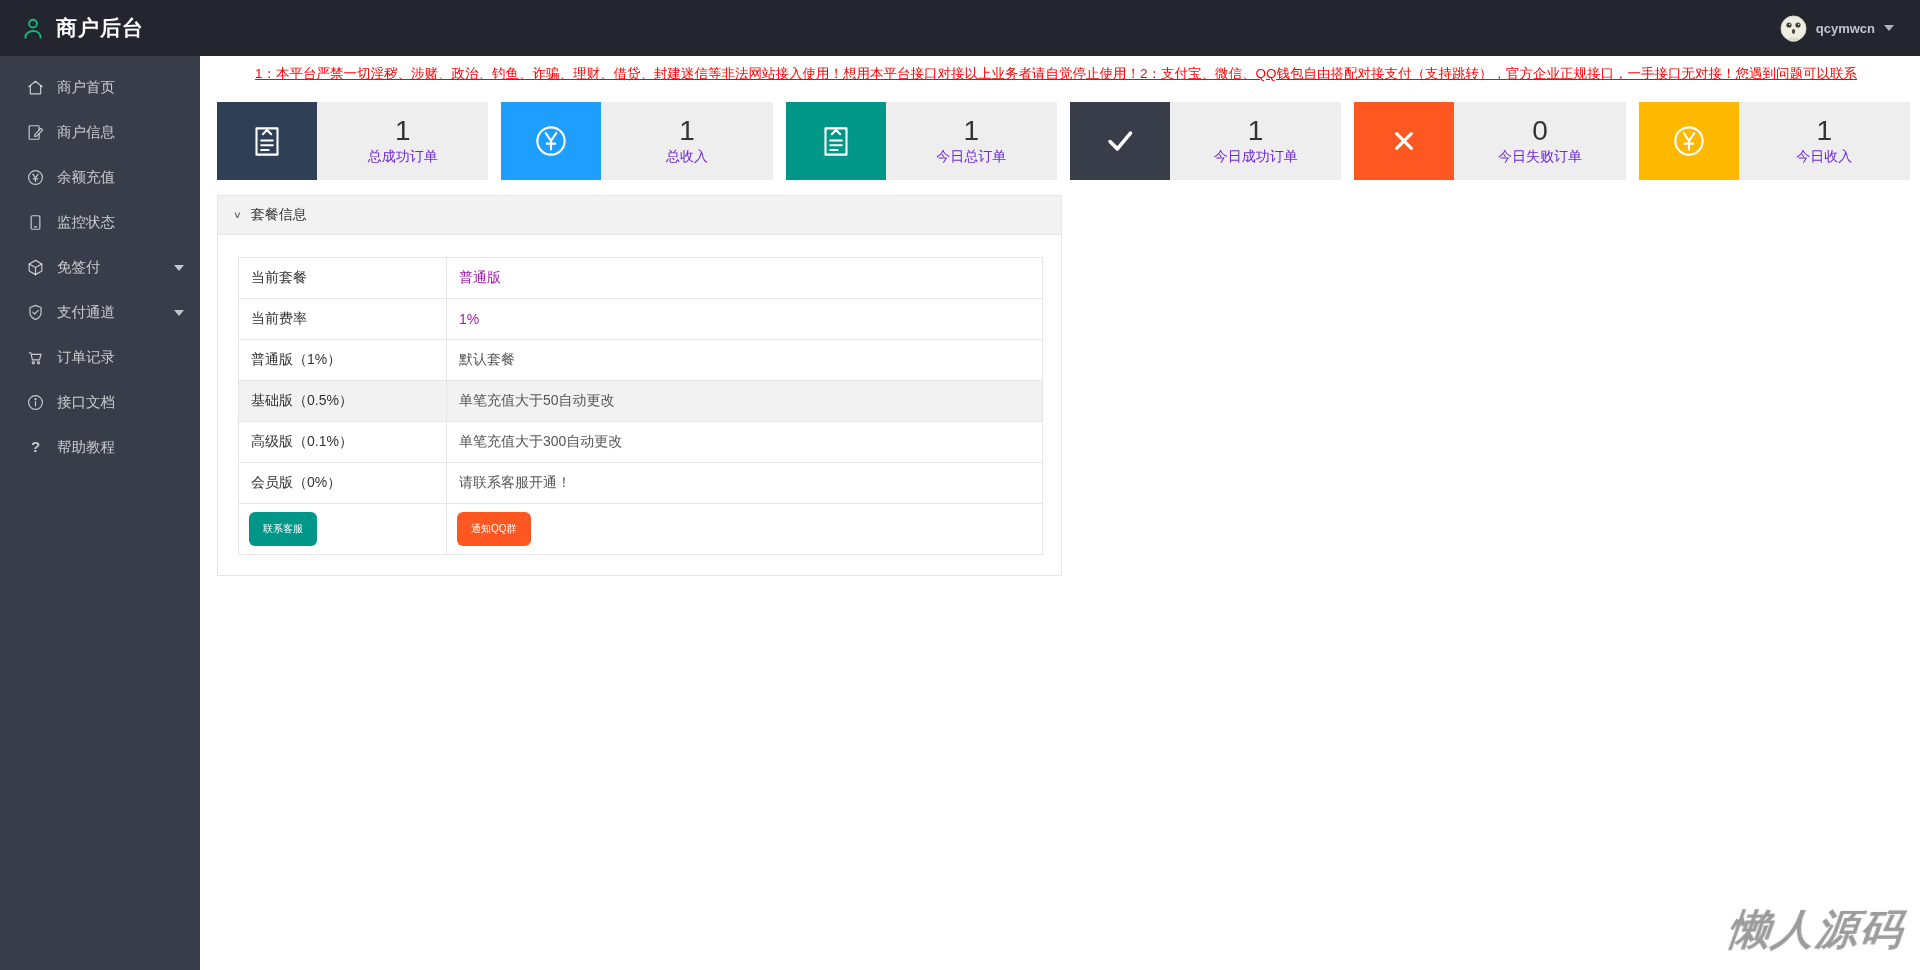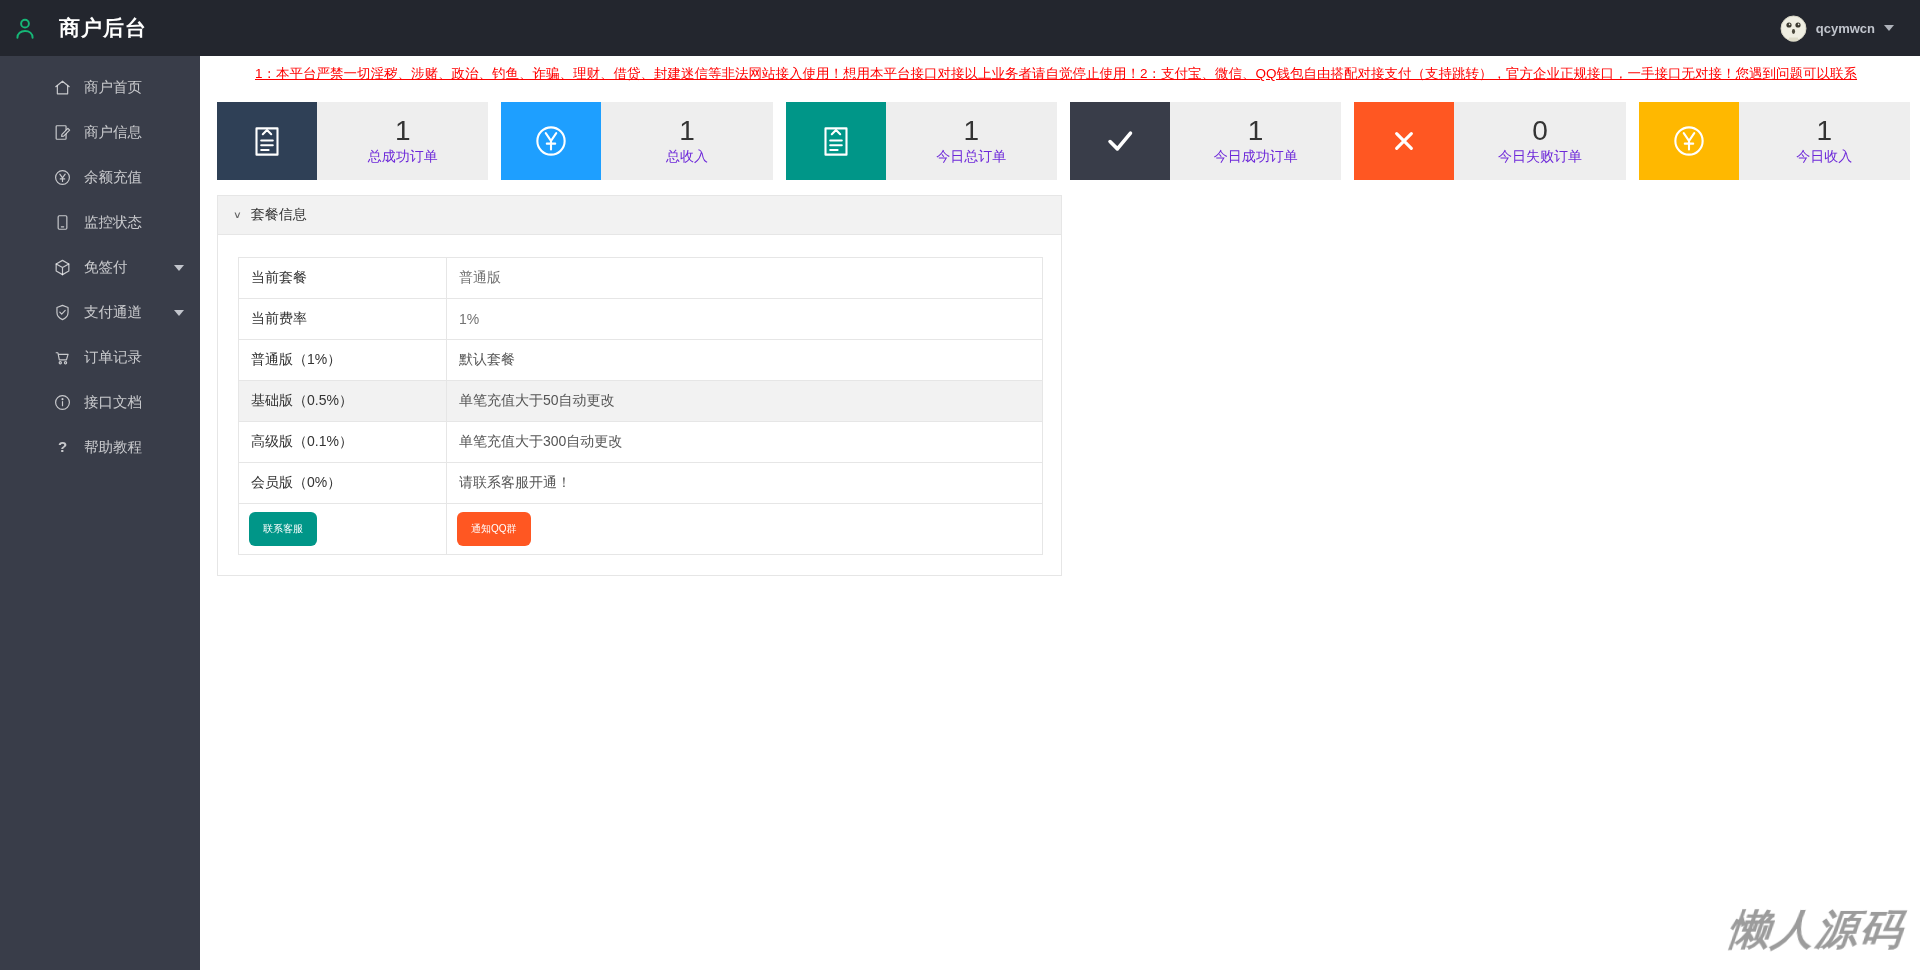--- a/index.html
+++ b/index.html
@@ -2,31 +2,31 @@
 <html><head>
 <meta charset="utf-8">
 <style>
   * { margin:0; padding:0; box-sizing:border-box; }
   html,body { width:1920px; height:970px; overflow:hidden;
     font-family:"Liberation Sans","DejaVu Sans",sans-serif; background:#fff; }
 
   
   .top-header { position:fixed; top:0; left:0; width:1920px; height:56px;
     background:#23262e; display:flex; align-items:center; z-index:20; }
-  .logo-area { width:210px; display:flex; align-items:center; gap:21px; padding-left:12px;text-align:center; }
+  .logo-area { width:210px; display:flex; align-items:center; gap:10px; padding-left:20px;text-align:center; }
   .logo-title { color:#ffffff; font-size:21px; font-weight:bold; letter-spacing:1px; }
   .user-area { margin-left:auto; display:flex; align-items:center; gap:9px;
     padding-right:26px; cursor:pointer;justify-content:space-between; }
   .username { color:#c0c4cc; font-size:13px; font-weight:bold; }
   .caret-down { width:0; height:0; border-left:5px solid transparent;
     border-right:5px solid transparent; border-top:6px solid #aeb2ba; }
 
   
   .sidebar { position:fixed; left:0; top:56px; bottom:0; width:200px;
-    background:#393D49; padding-top:9px; z-index:10;padding-left:27px; }
+    background:#393D49; padding-top:9px; z-index:10; }
   .side-item { height:45px; display:flex; align-items:center; padding:0 0 0 24px;
     color:rgba(255,255,255,.72); font-size:14.5px; cursor:pointer; }
   .side-icon { width:22px; height:22px; margin-right:11px; display:flex;
     align-items:center; justify-content:center; color:rgba(255,255,255,.72); }
   .side-icon svg { width:19px; height:19px; }
   .side-caret { margin-left:auto; margin-right:16px; width:0; height:0;
     border-left:5px solid transparent; border-right:5px solid transparent;
     border-top:6px solid #c2c5cc; }
 
   
@@ -52,21 +52,21 @@
   .collapse-arrow { font-size:12px; color:#666; transform:scaleY(.8); }
   .panel-body { border:1px solid #e6e6e6; border-top:none; background:#fff;
     padding:22px 18px 20px 20px; }
 
   table.plan-table { width:100%; border-collapse:collapse; font-size:14px;
     border:1px solid #e6e6e6; }
   .plan-table td { border-bottom:1px solid #e6e6e6; padding:11px 10px 11px 12px;
     color:#555;margin-left:24px; }
   .plan-table td:first-child { width:208px; border-right:1px solid #e6e6e6; color:#333; }
   .plan-table tr.hl { background:#f2f2f2; }
-  .plan-table .red { color:#737373; }
+  .plan-table .red { color:#a21caf; }
   .btn-row td { padding:8px 10px 8px 10px; }
   .btn { display:inline-block; border:none; height:34px; line-height:34px;
     padding:0 14px; color:#fff; font-size:10px; border-radius:6px; cursor:pointer; }
 
   .watermark { position:fixed; right:16px; bottom:12px; font-size:42px;
     font-weight:bold; font-style:italic; color:#9c9c9c; letter-spacing:2px;
     transform:skewX(-6deg); z-index:30; }
 </style>
 </head>
 <body>

